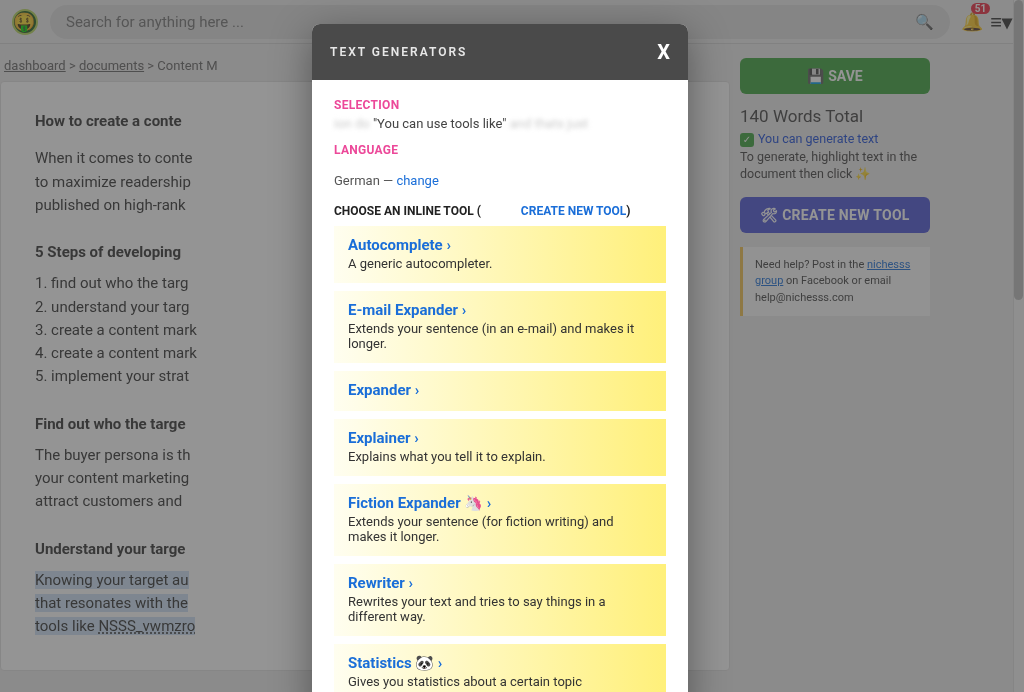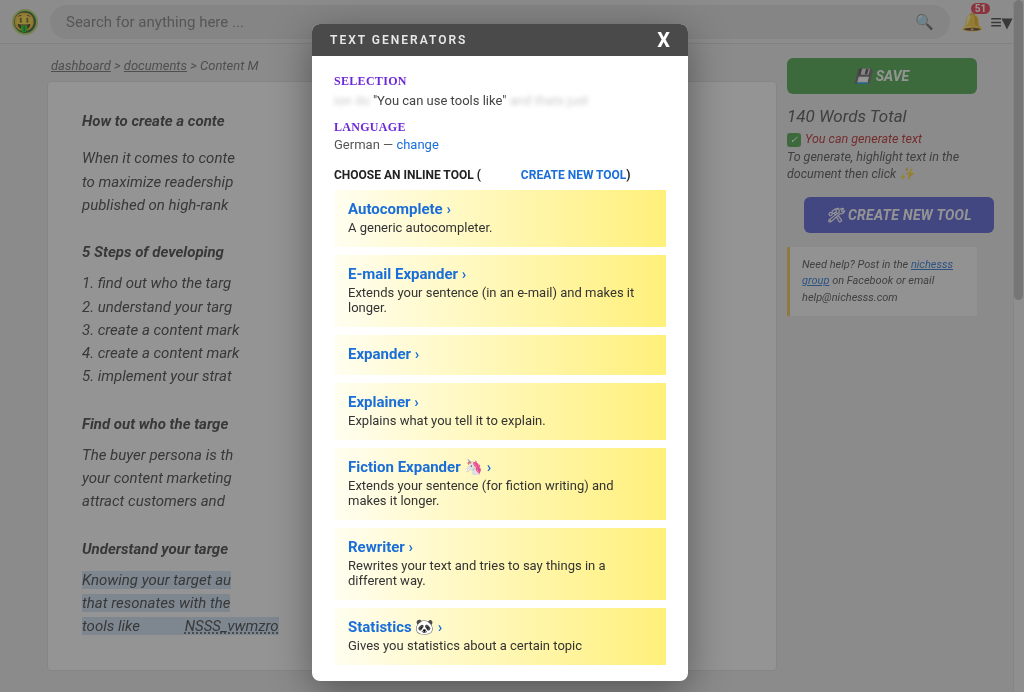--- a/index.html
+++ b/index.html
@@ -13,57 +13,57 @@
   .logo{width:26px;height:26px;border-radius:50%;background:#1f5e20;border:2px solid #b6d55c;display:flex;align-items:center;justify-content:center;font-size:14px;position:relative;}
   .logo::after{content:"🤑";position:absolute;font-size:18px;}
   .searchwrap{flex:1;display:flex;align-items:center;background:#dedede;border-radius:22px;height:34px;padding:0 16px;justify-content:center;}
   .searchwrap input{flex:1;border:none;background:transparent;font-size:15px;color:#888;outline:none;}
   .searchwrap .sicon{font-size:15px;color:#555;}
   .tb-icons{display:flex;align-items:center;gap:6px;}
   .bell{position:relative;font-size:18px;color:#333;}
   .badge{position:absolute;top:-8px;right:-6px;background:#ee2c42;color:#fff;font-size:10px;font-weight:bold;border-radius:6px;padding:0 4px;}
   .ham{font-size:20px;color:#333;font-weight:bold;}
 
-  .page{display:flex;justify-content:center;padding-top:14px;font-style:italic;}
+  .page{display:flex;padding-top:14px;}
   .content-col{width:730px;}
   .side-col{width:190px;margin-left:10px;}
 
   .crumbs{font-size:13px;color:#666;margin-bottom:8px;padding-left:4px;}
   .crumbs a{color:#666;text-decoration:underline;}
 
   .doc{background:#fff;border:1px solid #e1e1e1;border-radius:4px;padding:28px 34px;min-height:590px;font-size:15px;color:#333;line-height:1.55;}
   .doc h3{font-size:15px;font-weight:700;margin-bottom:14px;}
   .doc p{margin-bottom:18px;}
   .doc .heading{font-weight:700;margin-top:24px;margin-bottom:8px;}
   .doc ol{list-style:none;}
   .sel{background:#cfe1f5;}
-  .dund{text-decoration:underline dotted;margin-left:41px;}
+  .dund{text-decoration:underline dotted;}
 
   .btn{display:block;width:100%;text-align:center;border-radius:6px;padding:10px 0;font-weight:700;font-size:14px;color:#fff;margin-bottom:10px;cursor:pointer;}
   .b-save{background:#3ca33c;}
   .b-settings{background:#464646;}
-  .b-newtool{background:#4c54d6;letter-spacing:0.3px;margin-left:17px;}
+  .b-newtool{background:#4c54d6;letter-spacing:0.3px;}
   .wc{font-size:17px;color:#444;margin:12px 0 4px;}
   .gen-ok{font-size:12.5px;color:#444;line-height:1.4;}
   .gen-ok .chk{display:inline-block;width:14px;height:14px;background:#3ca33c;border-radius:3px;color:#fff;font-size:10px;text-align:center;line-height:14px;margin-right:4px;}
-  .gen-ok .g{color:#b91c1c;}
+  .gen-ok .g{color:#1d4ed8;}
   .helpbox{margin-top:14px;border-left:3px solid #f2c14e;background:#fafafa;padding:10px 12px;font-size:11px;color:#444;line-height:1.5;}
   .helpbox a{color:#1a6ed8;text-decoration:underline;}
 
   
   .overlay{position:absolute;inset:0;background:rgba(60,60,60,0.55);}
   .modal{position:absolute;left:312px;top:24px;width:376px;background:#fff;border-radius:8px;box-shadow:0 10px 40px rgba(0,0,0,0.4);overflow:hidden;}
-  .mhdr{background:#4a4a4a;color:#e8e8e8;padding:4px 18px;display:flex;justify-content:space-between;align-items:center;letter-spacing:2px;font-size:12px;font-weight:600;}
+  .mhdr{background:#4a4a4a;color:#e8e8e8;padding:16px 18px;display:flex;justify-content:space-between;align-items:center;letter-spacing:2px;font-size:12px;font-weight:600;}
   .mhdr .x{font-size:20px;font-weight:bold;cursor:pointer;color:#fff;letter-spacing:0;}
   .mbody{padding:18px 22px 8px;}
-  .mlabel{font-size:12px;font-weight:700;letter-spacing:0.3px;color:#6d28d9;margin-top:12px;font-family:Liberation Serif, serif;}
+  .mlabel{font-size:12px;font-weight:700;letter-spacing:0.3px;color:#ec4899;margin-top:12px;}
   .mlabel:first-child{margin-top:0;}
   .mselection{font-size:13px;color:#444;margin-top:4px;}
   .mselection .blur{color:#ccc;filter:blur(2px);}
-  .mlang{font-size:13px;color:#555;margin-top:2px;}
+  .mlang{font-size:13px;color:#555;margin-top:16px;}
   .mlang a{color:#1a6ed8;}
   .choosehdr{font-size:12px;font-weight:700;margin-top:16px;margin-bottom:8px;}
   .choosehdr a{color:#1a6ed8;font-weight:700;padding-left:40px;}
   .tool{background:linear-gradient(90deg,#fffef0 0%,#fff07a 100%);border-radius:0;padding:10px 14px 12px;margin-bottom:8px;cursor:pointer;}
   .tool .tname{color:#1a6ed8;font-weight:700;font-size:15px;}
   .tool .tdesc{color:#333;font-size:13px;margin-top:2px;}
 
   
   .scrolltrack{position:absolute;top:0;right:0;width:11px;height:100%;background:#f3f3f3;border-left:1px solid #ddd;}
   .scrollthumb{position:absolute;top:0;right:1px;width:9px;height:300px;background:#bdbdbd;border-radius:5px;}

